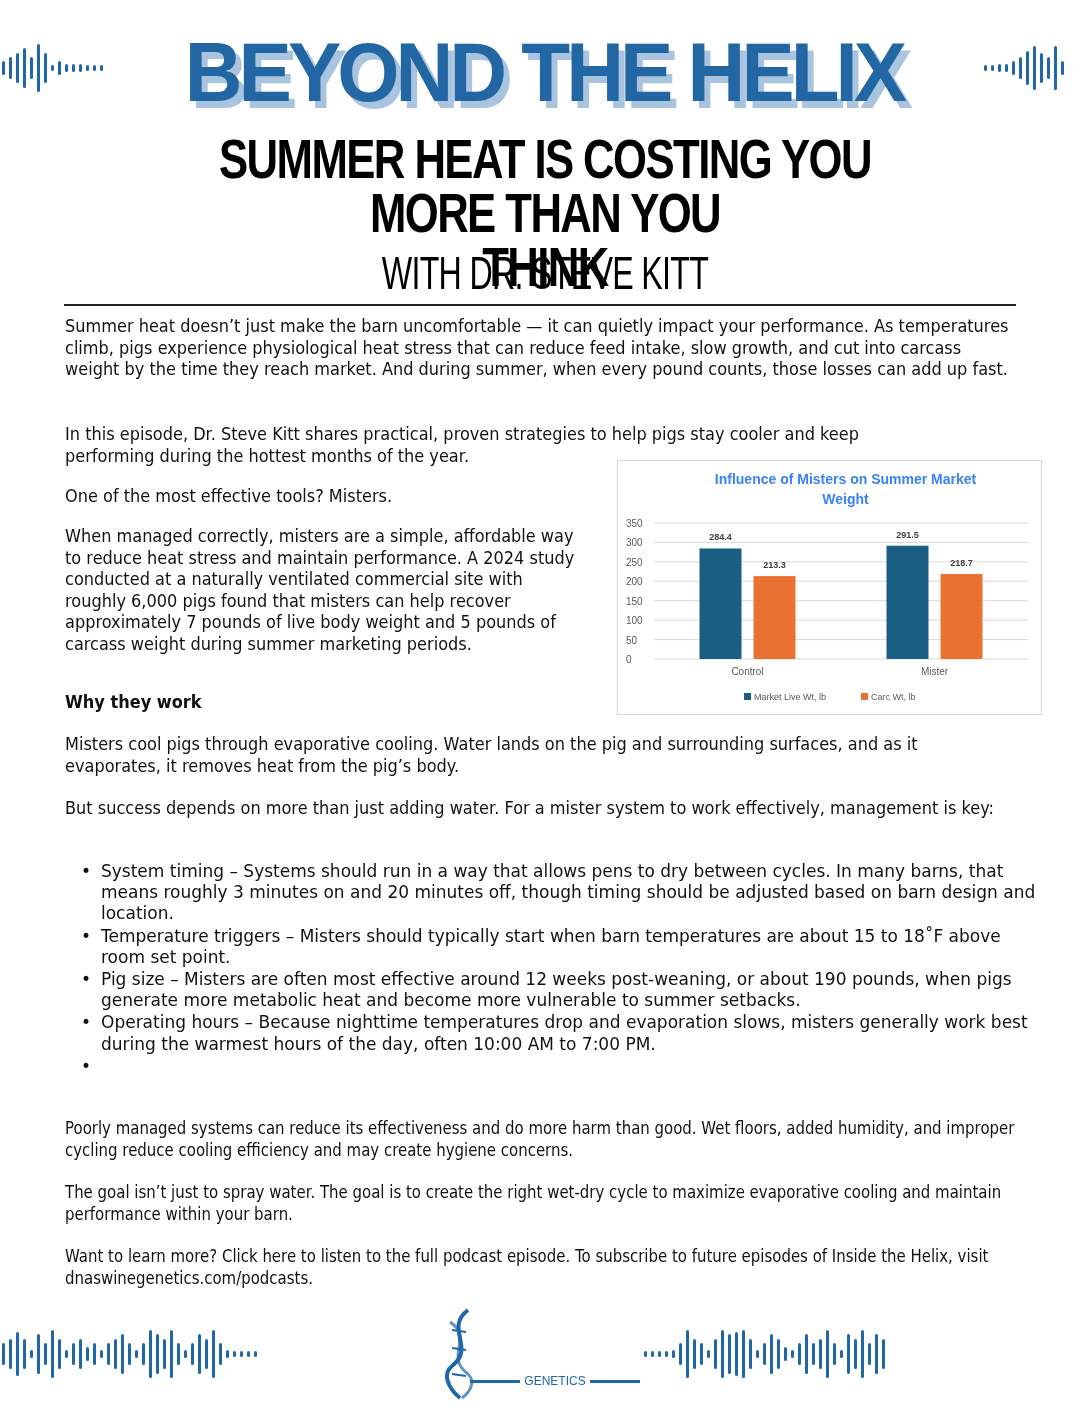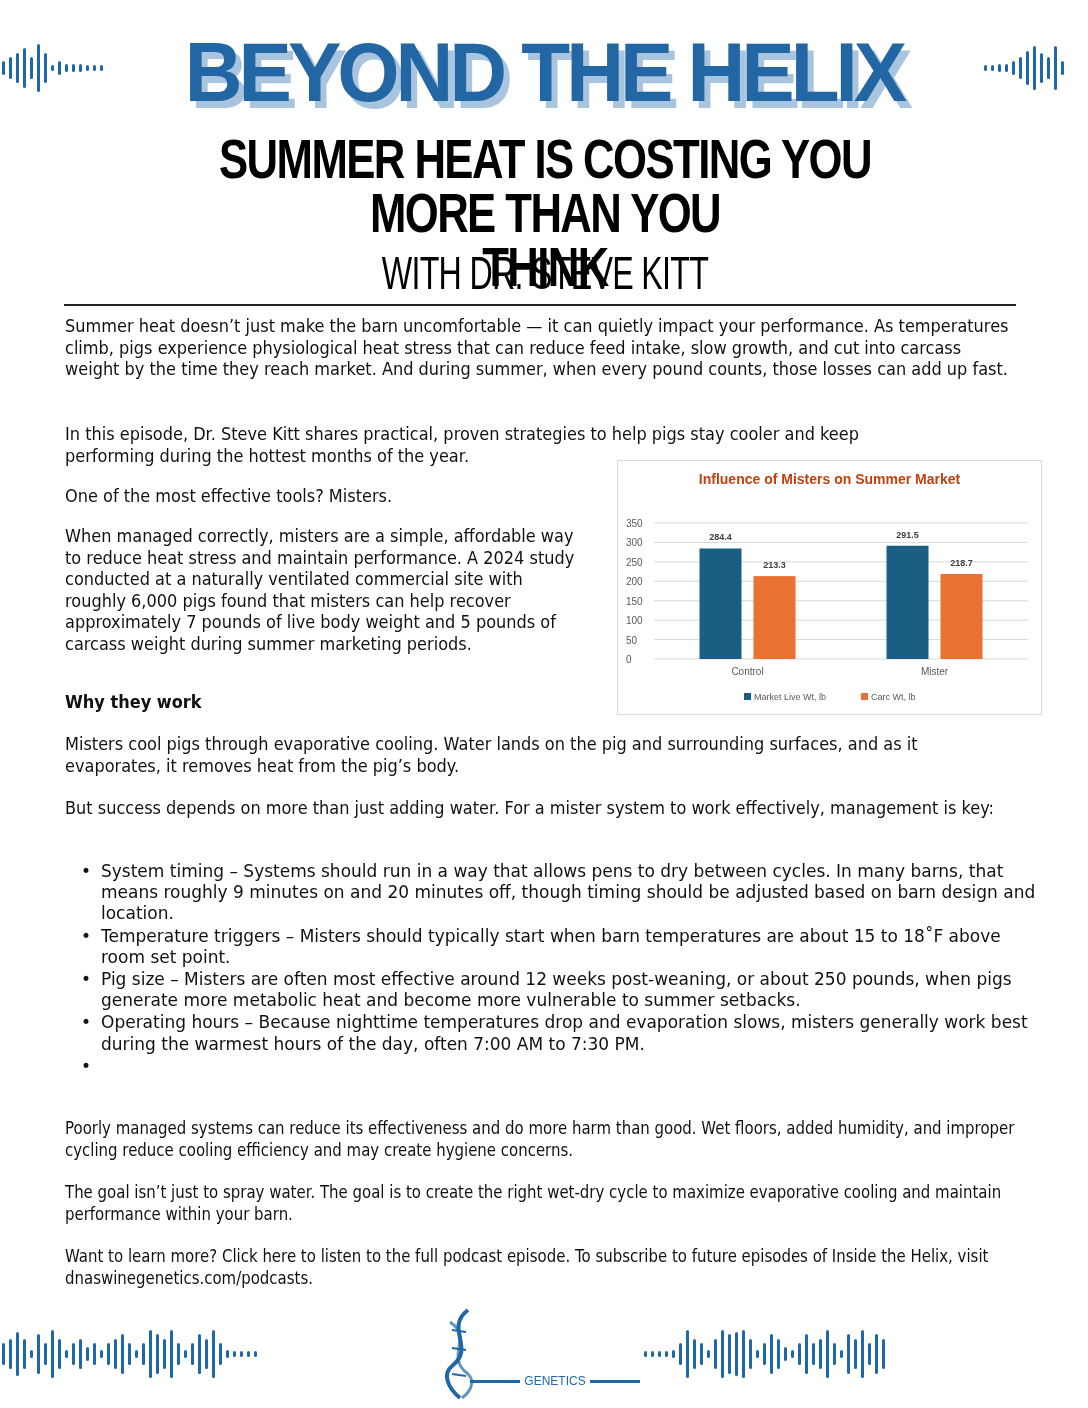--- a/index.html
+++ b/index.html
@@ -11,21 +11,21 @@
   .wave span { display: block; width: 3px; background: #1f67a8; border-radius: 2px; }
   .headline { left: 60px; top: 132px; width: 970px; text-align: center; font-family: "Liberation Sans", sans-serif; font-weight: 700; font-size: 56px; line-height: 54px; letter-spacing: -2px; transform: scaleX(0.78); transform-origin: center top; color: #000; }
   .headline .l2 { display: block; }
   .byline { left: 60px; top: 250px; width: 970px; text-align: center; font-family: "Liberation Sans", sans-serif; font-size: 46px; line-height: 46px; transform: scaleX(0.7); transform-origin: center top; color: #000; letter-spacing: -1px; }
   .rule { left: 64px; top: 304px; width: 952px; height: 2px; background: #222; }
   .para { left: 65px; font-size: 17px; line-height: 21.5px; color: #111; font-family: "DejaVu Sans", sans-serif; }
   .para.narrow { transform: scaleX(0.95); transform-origin: left top; }
   .para.cond { transform: scaleX(0.88); transform-origin: left top; }
   .bold { font-weight: 700; }
   .chart-box { left: 617px; top: 460px; width: 423px; height: 253px; border: 1px solid #d9d9d9; background: #fff; }
-  .chart-title { position: absolute; left: 0; top: 8px; width: 100%; text-align: center; font-family: "Liberation Sans", sans-serif; font-weight: 700; font-size: 14px; line-height: 20px; color: #c2410c; }
+  .chart-title { position: absolute; left: 16px; top: 8px; width: 100%; text-align: center; font-family: "Liberation Sans", sans-serif; font-weight: 700; font-size: 14px; line-height: 20px; color: #3b82f6; }
   .bullets { left: 78px; top: 861px; width: 960px; margin: 0; padding: 0; list-style: none; }
   .bullets li { position: relative; padding-left: 23px; font-size: 17px; line-height: 21.2px; margin-bottom: 1px; }
   .bullets li .dot { position: absolute; left: 3px; top: 0; }
   .footer { left: 0; top: 1300px; width: 1088px; height: 108px; }
   .logo-text { position: absolute; left: 477px; top: 12px; font-family: "Liberation Sans", sans-serif; font-weight: 900; font-size: 62px; line-height: 64px; color: #1f67a8; letter-spacing: -4px; }
   .logo-sub { position: absolute; left: 470px; top: 74px; width: 170px; display: flex; align-items: center; gap: 4px; color: #1f67a8; font-family: "Liberation Sans", sans-serif; font-size: 12px; }
   .logo-sub .bar { flex: 1; height: 3px; background: #1f67a8; }
 </style>
 </head>
 <body>
@@ -74,20 +74,21 @@
 
 <div class="abs para narrow" style="top:316px; width:1000px;">Summer heat doesn’t just make the barn uncomfortable — it can quietly impact your performance. As temperatures climb, pigs experience physiological heat stress that can reduce feed intake, slow growth, and cut into carcass weight by the time they reach market. And during summer, when every pound counts, those losses can add up fast.</div>
 <div class="abs para narrow" style="top:424px; width:900px;">In this episode, Dr. Steve Kitt shares practical, proven strategies to help pigs stay cooler and keep performing during the hottest months of the year.</div>
 <div class="abs para narrow" style="top:486px; width:520px;">One of the most effective tools? Misters.</div>
 <div class="abs para narrow" style="top:526px; width:540px;">When managed correctly, misters are a simple, affordable way to reduce heat stress and maintain performance. A 2024 study conducted at a naturally ventilated commercial site with roughly 6,000 pigs found that misters can help recover approximately 7 pounds of live body weight and 5 pounds of carcass weight during summer marketing periods.</div>
 <div class="abs para narrow bold" style="top:692px; width:300px;">Why they work</div>
 
 <div class="abs chart-box">
   <div class="chart-title">
     <div>Influence of Misters on Summer Market</div>
+    <div>Weight</div>
   </div>
   <svg id="chartSvg" width="423" height="253" style="position:absolute; left:0; top:0;">
       <line x1="36" x2="410" y1="62" y2="62" stroke="#d9d9d9" stroke-width="1"></line>
       <text x="8" y="66" font-size="10" fill="#595959" font-family="Liberation Sans, sans-serif">350</text>
       <line x1="36" x2="410" y1="81.42857142857143" y2="81.42857142857143" stroke="#d9d9d9" stroke-width="1"></line>
       <text x="8" y="85.42857142857143" font-size="10" fill="#595959" font-family="Liberation Sans, sans-serif">300</text>
       <line x1="36" x2="410" y1="100.85714285714286" y2="100.85714285714286" stroke="#d9d9d9" stroke-width="1"></line>
       <text x="8" y="104.85714285714286" font-size="10" fill="#595959" font-family="Liberation Sans, sans-serif">250</text>
       <line x1="36" x2="410" y1="120.28571428571429" y2="120.28571428571429" stroke="#d9d9d9" stroke-width="1"></line>
       <text x="8" y="124.28571428571429" font-size="10" fill="#595959" font-family="Liberation Sans, sans-serif">200</text>
@@ -113,24 +114,24 @@
       <text x="136" y="239" font-size="9" fill="#595959" font-family="Liberation Sans, sans-serif">Market Live Wt, lb</text>
       <rect x="243" y="232" width="7" height="7" fill="#e97132"></rect>
       <text x="253" y="239" font-size="9" fill="#595959" font-family="Liberation Sans, sans-serif">Carc Wt, lb</text>
     </svg>
 </div>
 
 <div class="abs para narrow" style="top:734px; width:1000px;">Misters cool pigs through evaporative cooling. Water lands on the pig and surrounding surfaces, and as it evaporates, it removes heat from the pig’s body.</div>
 <div class="abs para narrow" style="top:798px; width:1000px;">But success depends on more than just adding water. For a mister system to work effectively, management is key:</div>
 
 <ul class="abs bullets cond" id="bulletList">
-    <li><span class="dot">•</span><span>System timing – Systems should run in a way that allows pens to dry between cycles. In many barns, that means roughly 9 minutes on and 20 minutes off, though timing should be adjusted based on barn design and location.</span></li>
+    <li><span class="dot">•</span><span>System timing – Systems should run in a way that allows pens to dry between cycles. In many barns, that means roughly 3 minutes on and 20 minutes off, though timing should be adjusted based on barn design and location.</span></li>
     <li><span class="dot">•</span><span>Temperature triggers – Misters should typically start when barn temperatures are about 15 to 18˚F above room set point.</span></li>
-    <li><span class="dot">•</span><span>Pig size – Misters are often most effective around 12 weeks post-weaning, or about 250 pounds, when pigs generate more metabolic heat and become more vulnerable to summer setbacks.</span></li>
-    <li><span class="dot">•</span><span>Operating hours – Because nighttime temperatures drop and evaporation slows, misters generally work best during the warmest hours of the day, often 7:00 AM to 7:30 PM.</span></li>
+    <li><span class="dot">•</span><span>Pig size – Misters are often most effective around 12 weeks post-weaning, or about 190 pounds, when pigs generate more metabolic heat and become more vulnerable to summer setbacks.</span></li>
+    <li><span class="dot">•</span><span>Operating hours – Because nighttime temperatures drop and evaporation slows, misters generally work best during the warmest hours of the day, often 10:00 AM to 7:00 PM.</span></li>
     <li><span class="dot">•</span></li>
   </ul>
 
 <div class="abs para cond" style="top:1118px; width:1080px;">Poorly managed systems can reduce its effectiveness and do more harm than good. Wet floors, added humidity, and improper cycling reduce cooling efficiency and may create hygiene concerns.</div>
 <div class="abs para cond" style="top:1182px; width:1080px;">The goal isn’t just to spray water. The goal is to create the right wet-dry cycle to maximize evaporative cooling and maintain performance within your barn.</div>
 <div class="abs para cond" style="top:1246px; width:1080px;">
   <span>Want to learn more? </span><span>Click here to listen to the full podcast episode.</span><span> To subscribe to future episodes of Inside the Helix, visit </span><span>dnaswinegenetics.com/podcasts</span><span>.</span>
 </div>
 
 <div class="abs footer">

